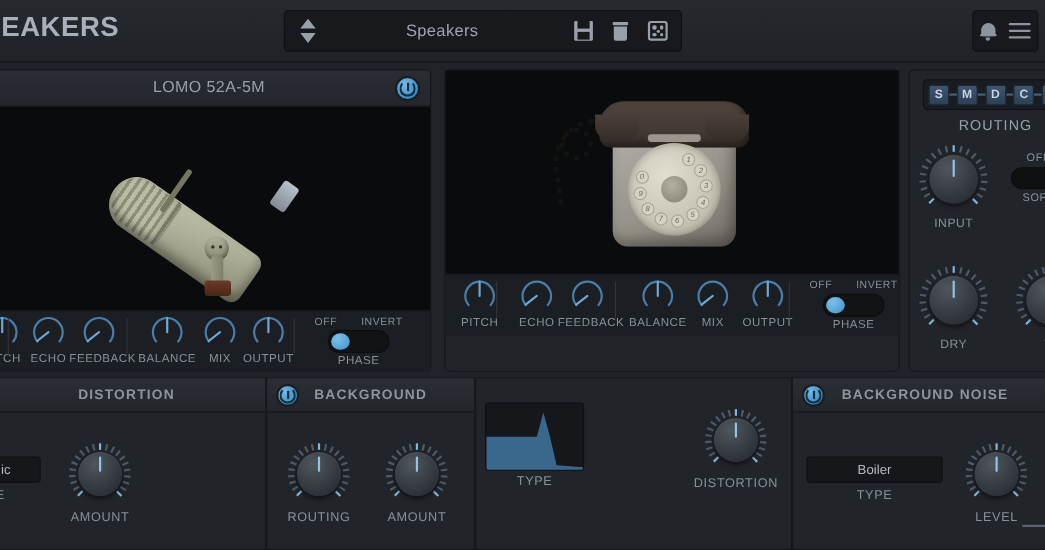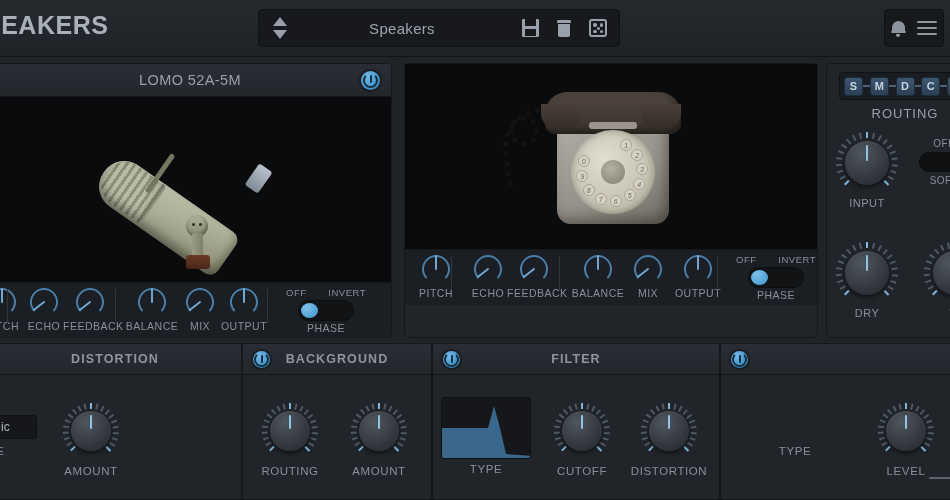--- a/index.html
+++ b/index.html
@@ -876,61 +876,27 @@
             </div>
             <div class="cap"></div>
             <div class="point" style="transform: rotate(0deg); transform-origin: 50% 18px;"></div>
           </div>
         <div class="fxk-label">AMOUNT</div>
       </div>
     </div>
   </div>
 
   <div class="fx" id="fx3">
-    <div class="fx-head">
-      <div class="pwr pwr-sm"></div>
-      <div class="fx-title">FILTER</div>
-    </div>
     <div class="fx-body">
       <div class="filtergraph">
         <svg viewBox="0 0 90 62" width="90" height="62">
           <path d="M0,30 L46,30 L52,8 L58,30 L64,56 L90,58 L90,62 L0,62 Z" fill="#3c6d92" opacity="0.95"></path>
         </svg>
       </div>
       <div class="combo-label" style="left:8px; top:88px; width:90px;">TYPE</div>
-      <div class="fxknob" style="left:110px; top:28px;">
-        <div class="dial">
-            <div class="ticks">
-              <i style="transform: rotate(-135deg); background: rgb(127, 182, 221);"></i>
-              <i style="transform: rotate(-121.5deg);"></i>
-              <i style="transform: rotate(-108deg);"></i>
-              <i style="transform: rotate(-94.5deg);"></i>
-              <i style="transform: rotate(-81deg);"></i>
-              <i style="transform: rotate(-67.5deg);"></i>
-              <i style="transform: rotate(-54deg);"></i>
-              <i style="transform: rotate(-40.5deg);"></i>
-              <i style="transform: rotate(-27deg);"></i>
-              <i style="transform: rotate(-13.5deg);"></i>
-              <i style="transform: rotate(0deg); background: rgb(127, 182, 221);"></i>
-              <i style="transform: rotate(13.5deg);"></i>
-              <i style="transform: rotate(27deg);"></i>
-              <i style="transform: rotate(40.5deg);"></i>
-              <i style="transform: rotate(54deg);"></i>
-              <i style="transform: rotate(67.5deg);"></i>
-              <i style="transform: rotate(81deg);"></i>
-              <i style="transform: rotate(94.5deg);"></i>
-              <i style="transform: rotate(108deg);"></i>
-              <i style="transform: rotate(121.5deg);"></i>
-              <i style="transform: rotate(135deg); background: rgb(127, 182, 221);"></i>
-            </div>
-            <div class="cap"></div>
-            <div class="point" style="transform: rotate(0deg); transform-origin: 50% 18px;"></div>
-          </div>
-        <div class="fxk-label">CUTOFF</div>
-      </div>
       <div class="fxknob" style="left:197px; top:28px;">
         <div class="dial">
             <div class="ticks">
               <i style="transform: rotate(-135deg); background: rgb(127, 182, 221);"></i>
               <i style="transform: rotate(-121.5deg);"></i>
               <i style="transform: rotate(-108deg);"></i>
               <i style="transform: rotate(-94.5deg);"></i>
               <i style="transform: rotate(-81deg);"></i>
               <i style="transform: rotate(-67.5deg);"></i>
               <i style="transform: rotate(-54deg);"></i>
@@ -953,22 +919,24 @@
             <div class="point" style="transform: rotate(0deg); transform-origin: 50% 18px;"></div>
           </div>
         <div class="fxk-label">DISTORTION</div>
       </div>
     </div>
   </div>
 
   <div class="fx" id="fx4">
     <div class="fx-head">
       <div class="pwr pwr-sm"></div>
+      <div class="fx-title">BACKGROUND NOISE</div>
     </div>
     <div class="fx-body">
+      <div class="combo" style="left:12px; top:40px; width:124px;">Boiler</div>
       <div class="combo-label" style="left:12px; top:70px; width:124px;">TYPE</div>
       <div class="fxknob" style="left:146px; top:28px;">
         <div class="dial">
             <div class="ticks">
               <i style="transform: rotate(-135deg); background: rgb(127, 182, 221);"></i>
               <i style="transform: rotate(-121.5deg);"></i>
               <i style="transform: rotate(-108deg);"></i>
               <i style="transform: rotate(-94.5deg);"></i>
               <i style="transform: rotate(-81deg);"></i>
               <i style="transform: rotate(-67.5deg);"></i>

